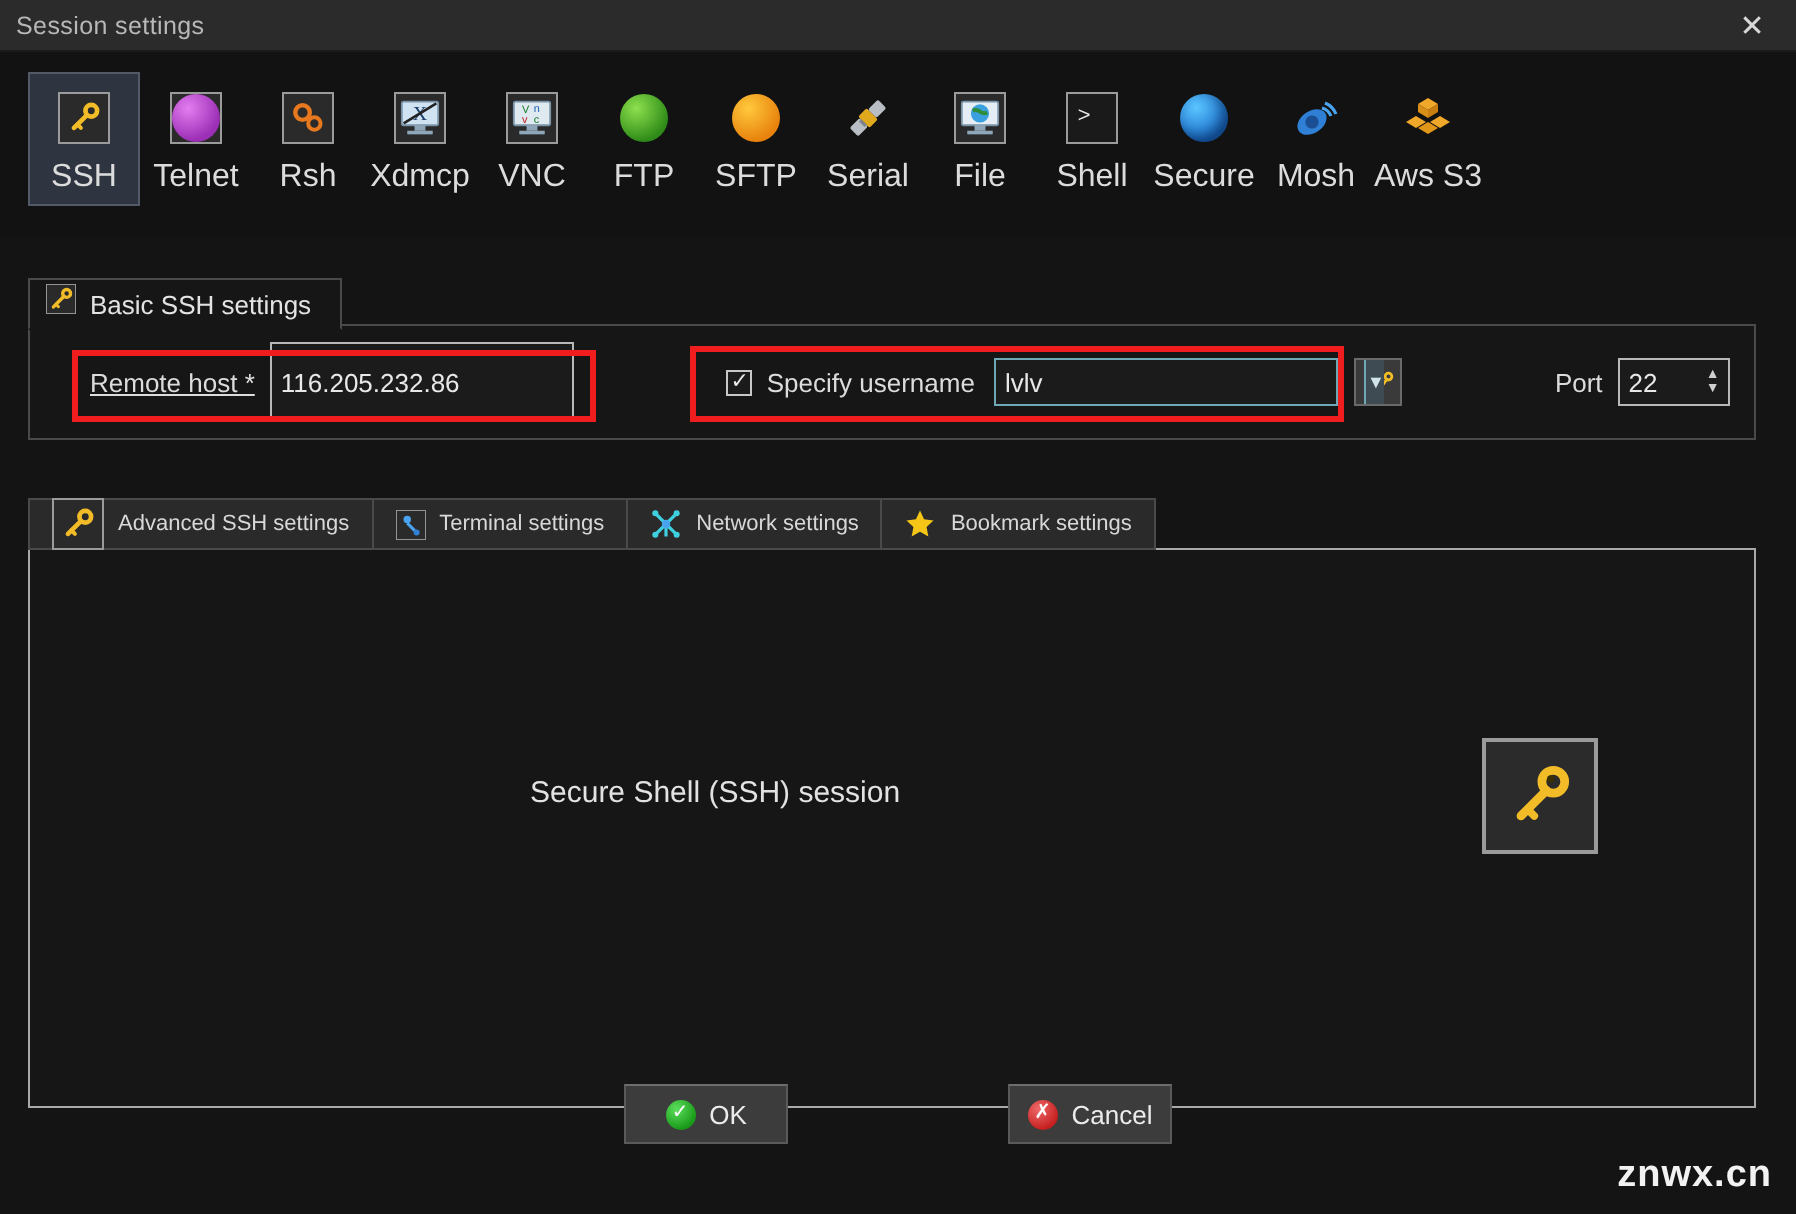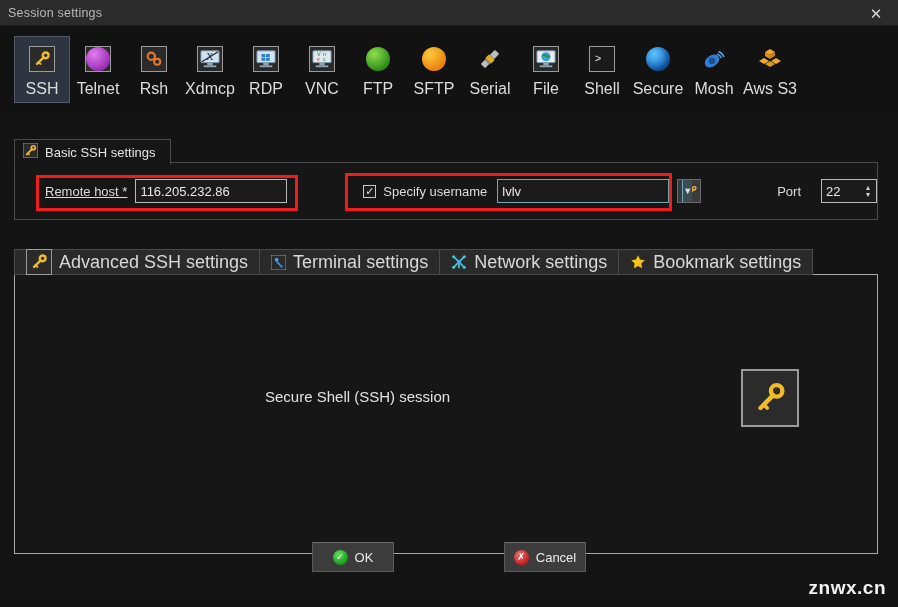--- a/index.html
+++ b/index.html
@@ -125,21 +125,21 @@
 
   .field-label {
     color: #dcdcdc; font-size: 13px; white-space: nowrap;
   }
   .textinput {
     background: #1b1b1b;
     border: 1px solid #b9b9b9;
     color: #e8e8e8;
     font-family: "Liberation Sans", sans-serif;
     font-size: 13px;
-    height: 24px;
+    height: 40px;
     padding: 0 4px;
     outline: none;
   }
   .combo {
     position: relative;
     height: 24px;
     border: 1px solid #6fa8b5;
     background: #1b1b1b;
     display: flex; align-items: center;
   }
@@ -199,21 +199,21 @@
     position: absolute; left: 14px; top: 249px;
     height: 26px; display: flex; align-items: stretch;
     z-index: 3;
   }
   .tab {
     background: #2a2a2a;
     border: 1px solid #4a4a4a;
     border-right: none;
     display: flex; align-items: center;
     padding: 0 11px;
-    color: #d8d8d8; font-size: 18px;
+    color: #d8d8d8; font-size: 11px;
     cursor: pointer;
     white-space: nowrap;
     text-align: center;
   }
   .tab:last-child { border-right: 1px solid #4a4a4a; }
   .tab .ti { margin-right: 7px; display:flex; align-items:center; }
 
   .tabpanel {
     position: absolute;
     left: 14px; top: 274px;
@@ -319,36 +319,20 @@
             <svg width="22" height="20" viewBox="0 0 24 22">
               <rect x="2" y="2" width="20" height="13" rx="1" fill="#cfe3f2" stroke="#7a93a6"></rect>
               <rect x="9" y="15" width="6" height="3" fill="#8fa6b8"></rect>
               <rect x="5" y="18" width="14" height="2" fill="#8fa6b8"></rect>
               <text x="12" y="12" font-size="11" font-family="Liberation Serif, serif" text-anchor="middle" fill="#1b3f6b">X</text>
               <path d="M3 14 L21 3" stroke="#222" stroke-width="1.4"></path>
             </svg>
           </span>
         </span>
         <span class="lbl">Xdmcp</span>
-      </div>
-      <div class="proto">
-        <span class="ico">
-          <span class="ico-box">
-            <svg width="22" height="20" viewBox="0 0 24 22">
-              <rect x="2" y="2" width="20" height="13" rx="1" fill="#cfe3f2" stroke="#7a93a6"></rect>
-              <rect x="9" y="15" width="6" height="3" fill="#8fa6b8"></rect>
-              <rect x="5" y="18" width="14" height="2" fill="#8fa6b8"></rect>
-              <rect x="7" y="5.5" width="4.2" height="3.4" fill="#2f7fd4"></rect>
-              <rect x="12" y="5.5" width="4.2" height="3.4" fill="#2f7fd4"></rect>
-              <rect x="7" y="9.6" width="4.2" height="3.4" fill="#2f7fd4"></rect>
-              <rect x="12" y="9.6" width="4.2" height="3.4" fill="#2f7fd4"></rect>
-            </svg>
-          </span>
-        </span>
-        <span class="lbl">RDP</span>
       </div>
       <div class="proto">
         <span class="ico">
           <span class="ico-box">
             <svg width="22" height="20" viewBox="0 0 24 22">
               <rect x="2" y="2" width="20" height="13" rx="1" fill="#dfe9f0" stroke="#7a93a6"></rect>
               <rect x="9" y="15" width="6" height="3" fill="#8fa6b8"></rect>
               <rect x="5" y="18" width="14" height="2" fill="#8fa6b8"></rect>
               <text x="6.5" y="8" font-size="6" font-family="Liberation Sans, sans-serif" fill="#1d7a2d">V</text>
               <text x="13" y="7.5" font-size="6" font-family="Liberation Sans, sans-serif" fill="#1b5fb5">n</text>
@@ -468,21 +452,21 @@
       <span class="iconbtn" style="margin-left:8px;">
         <svg width="17" height="17" viewBox="0 0 18 18">
             <circle cx="7" cy="5" r="2.7" fill="#f2bc28"></circle>
             <path d="M2.2 15 C2.4 10.5 11.6 10.5 11.8 15 Z" fill="#3b9fe0"></path>
             <circle cx="14" cy="5.6" r="1.8" fill="none" stroke="#f2bc28" stroke-width="1.5"></circle>
             <path d="M13.2 7 L11 10" stroke="#f2bc28" stroke-width="1.5" stroke-linecap="round"></path>
           </svg>
       </span>
 
       <span class="field-label" style="margin-left:76px;">Port</span>
-      <span class="spin" style="margin-left:20px;">
+      <span class="spin" style="margin-left:8px;">
         <input value="22" style="">
         <span class="btns">
           <span>▲</span>
           <span>▼</span>
         </span>
       </span>
     </div>
   </div>
 
   <div class="redbox" id="redbox-host"></div>

